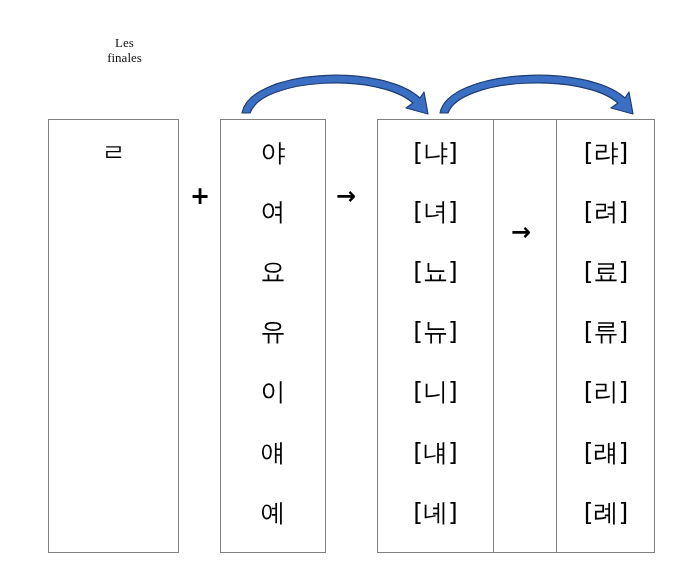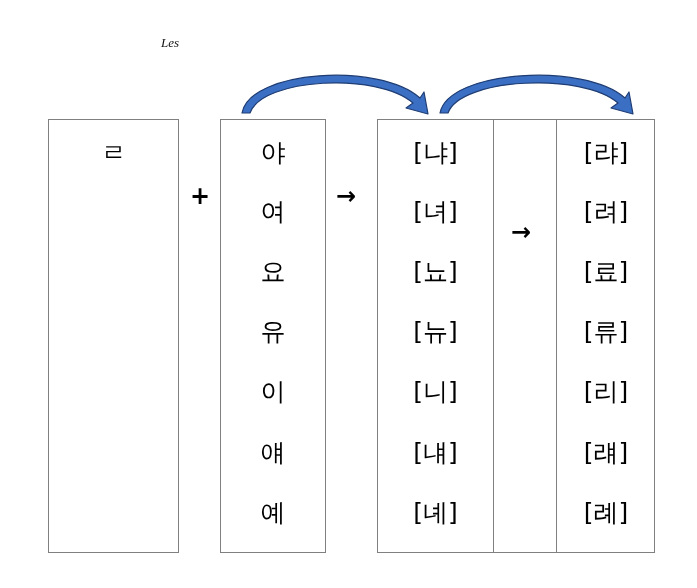--- a/index.html
+++ b/index.html
@@ -1,38 +1,39 @@
 <!DOCTYPE html>
 <html><head>
   <meta charset="utf-8">
   <style>
     html, body { margin: 0; padding: 0; background: #ffffff; }
     body { width: 697px; height: 588px; position: relative; overflow: hidden;
            font-family: "DejaVu Sans", sans-serif; color: #000; }
     .caption {
-      position: absolute; left: 48px; top: 35px; width: 131px;
-      text-align: right; font-family: "Liberation Serif", serif;
-      font-size: 13px; line-height: 15px; color: #111; font-style: italic;
+      position: absolute; left: 59px; top: 35px; width: 131px;
+      text-align: center; font-family: "Liberation Serif", serif;
+      font-size: 13px; line-height: 15px; color: #111;
     }
     .caption span { display: block; }
     .box {
       position: absolute; border: 1px solid #808080; box-sizing: border-box; background: #fff;
     }
     .cell {
       position: absolute; left: 0; width: 100%; text-align: center;
       font-size: 25px; line-height: 30px; color: #000;
     }
     .op { position: absolute; font-size: 24px; font-weight: bold; line-height: 24px; color: #000; }
     .arrows { position: absolute; left: 0; top: 0; }
   </style>
 </head>
 <body>
 
 <div class="caption">
   <span>Les</span>
+  <span>finales</span>
 </div>
 
 <svg class="arrows" width="697" height="588">
   <g>
     <path d="M242,113 C250,70 380,62 420,98 L424,92 L428,114 L406,108 L413,103 C378,72 262,78 250,113 Z" fill="#3a6fc4" stroke="#1f3d73" stroke-width="1.2" stroke-linejoin="round"></path>
   </g>
   <g>
     <path d="M440,113 C448,70 585,62 625,98 L629,92 L633,114 L611,108 L618,103 C583,72 460,78 448,113 Z" fill="#3a6fc4" stroke="#1f3d73" stroke-width="1.2" stroke-linejoin="round"></path>
   </g>
 </svg>

